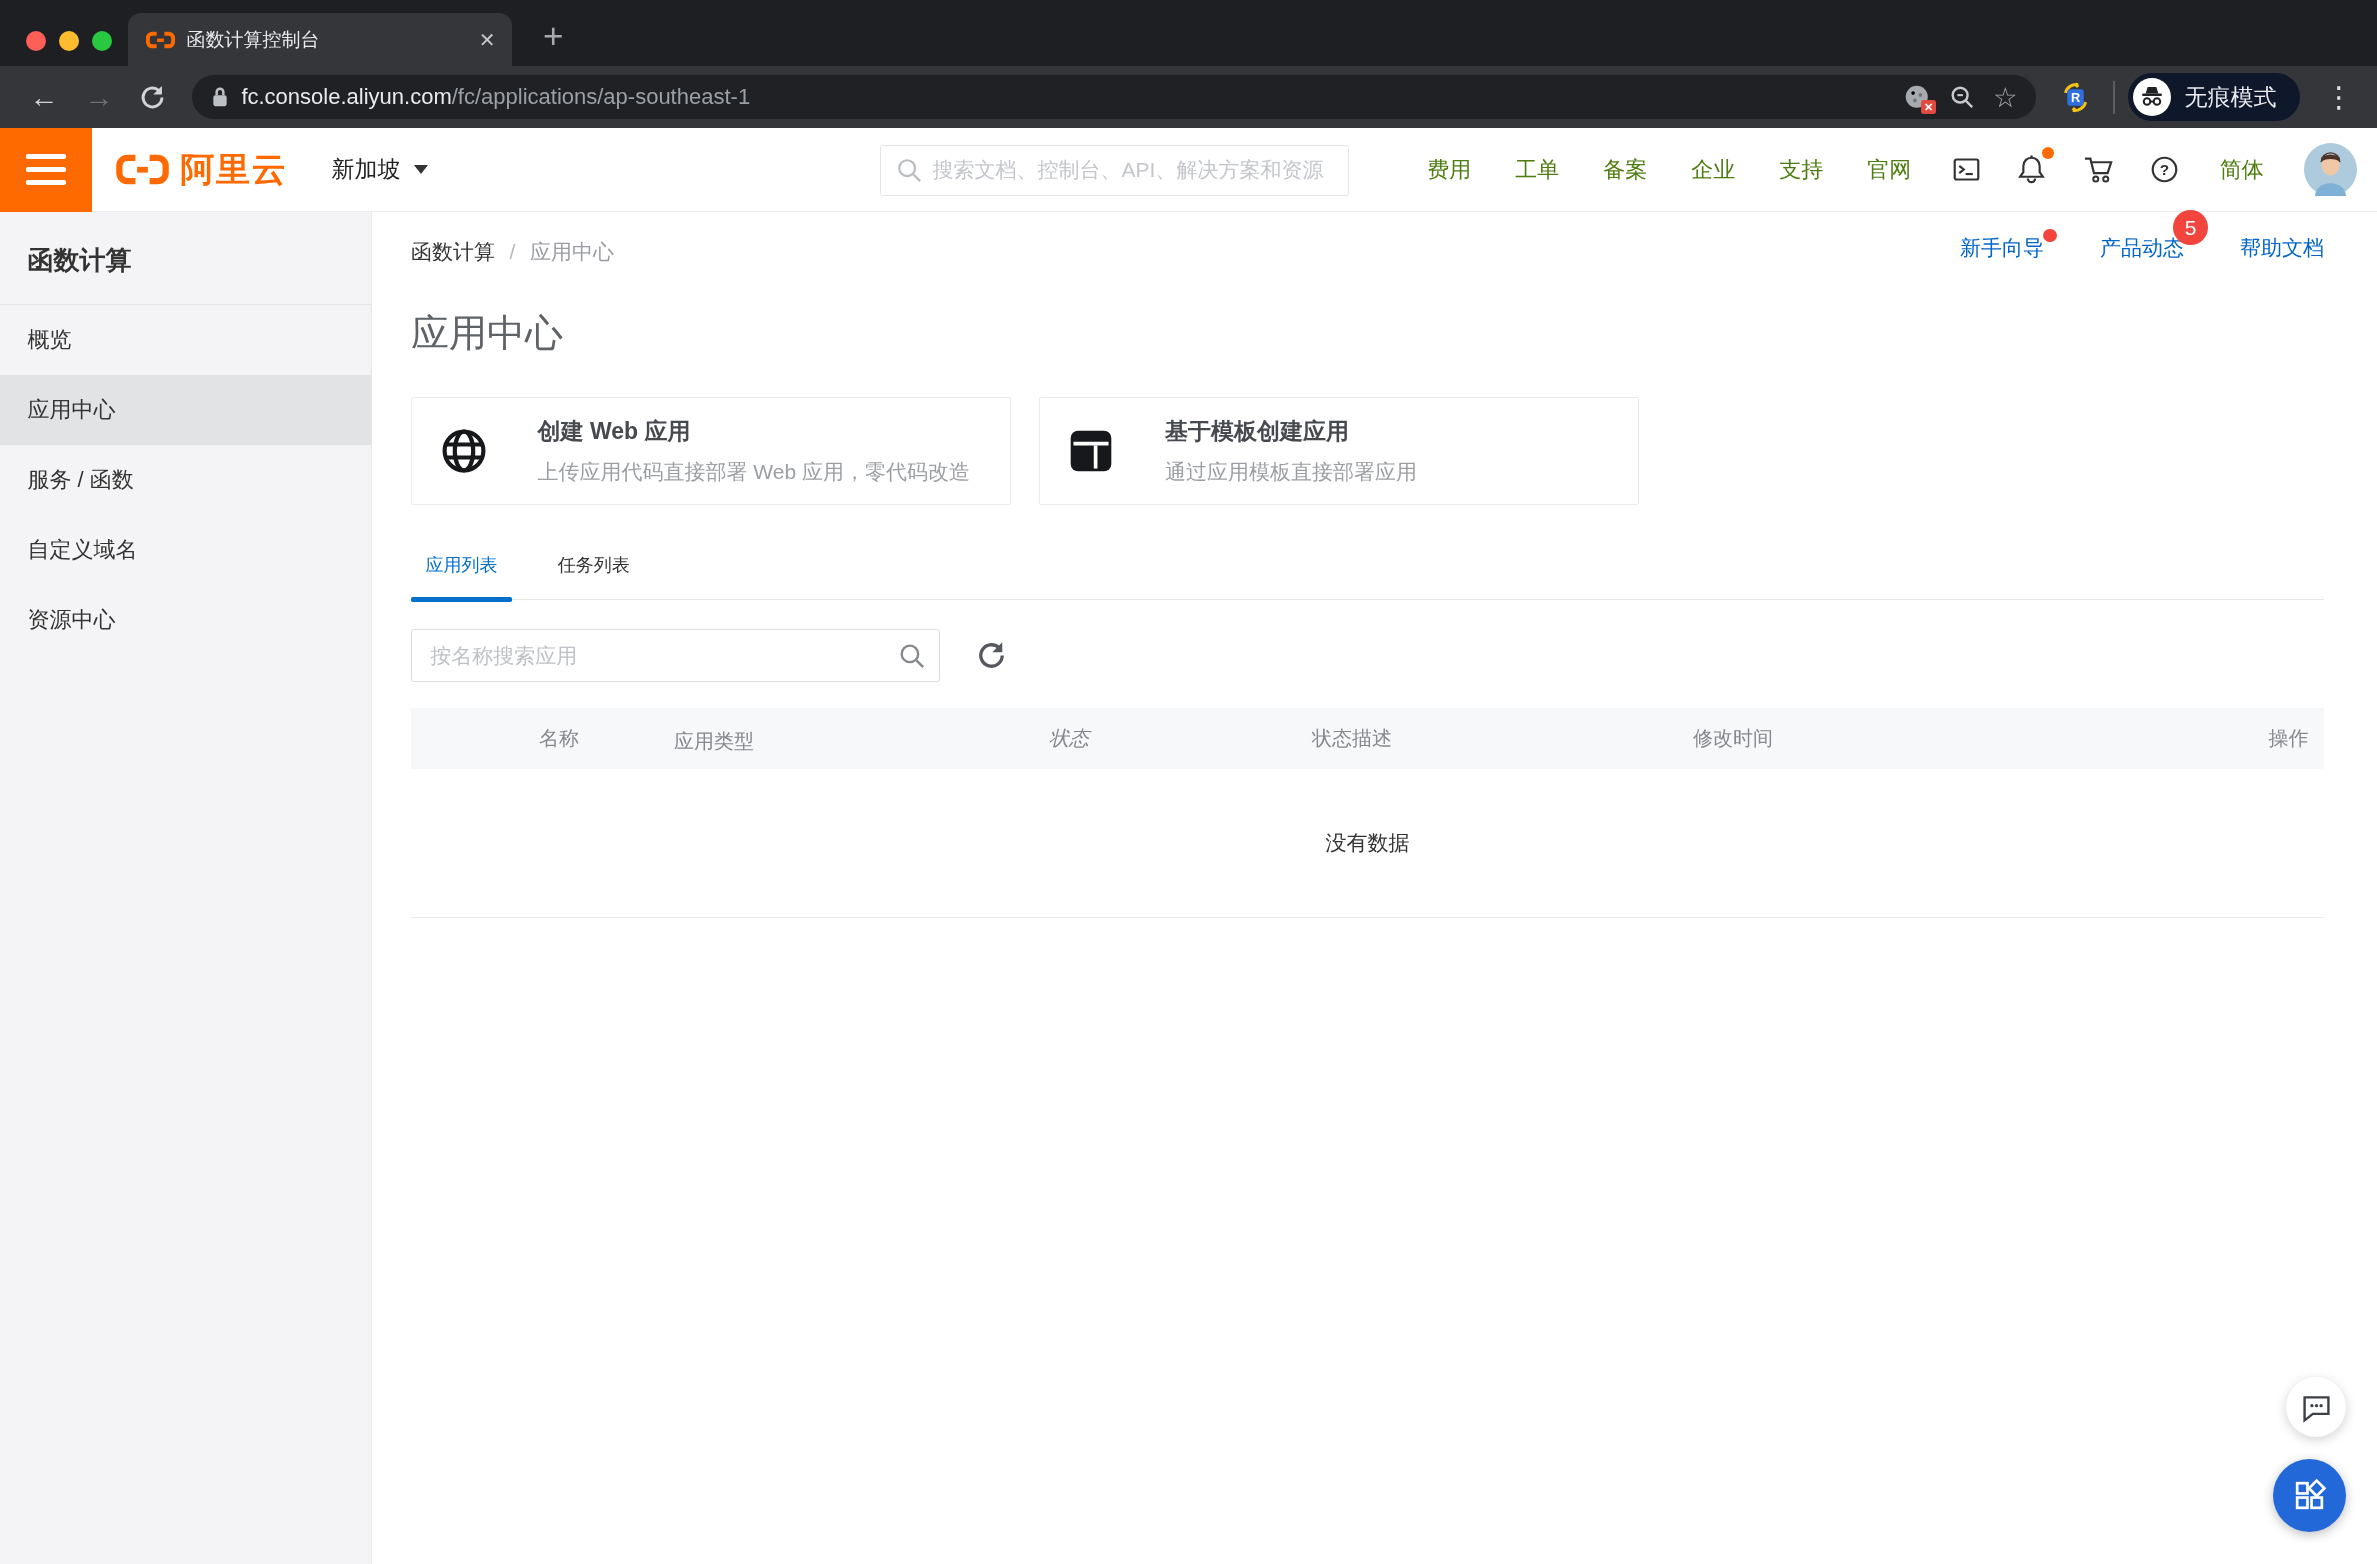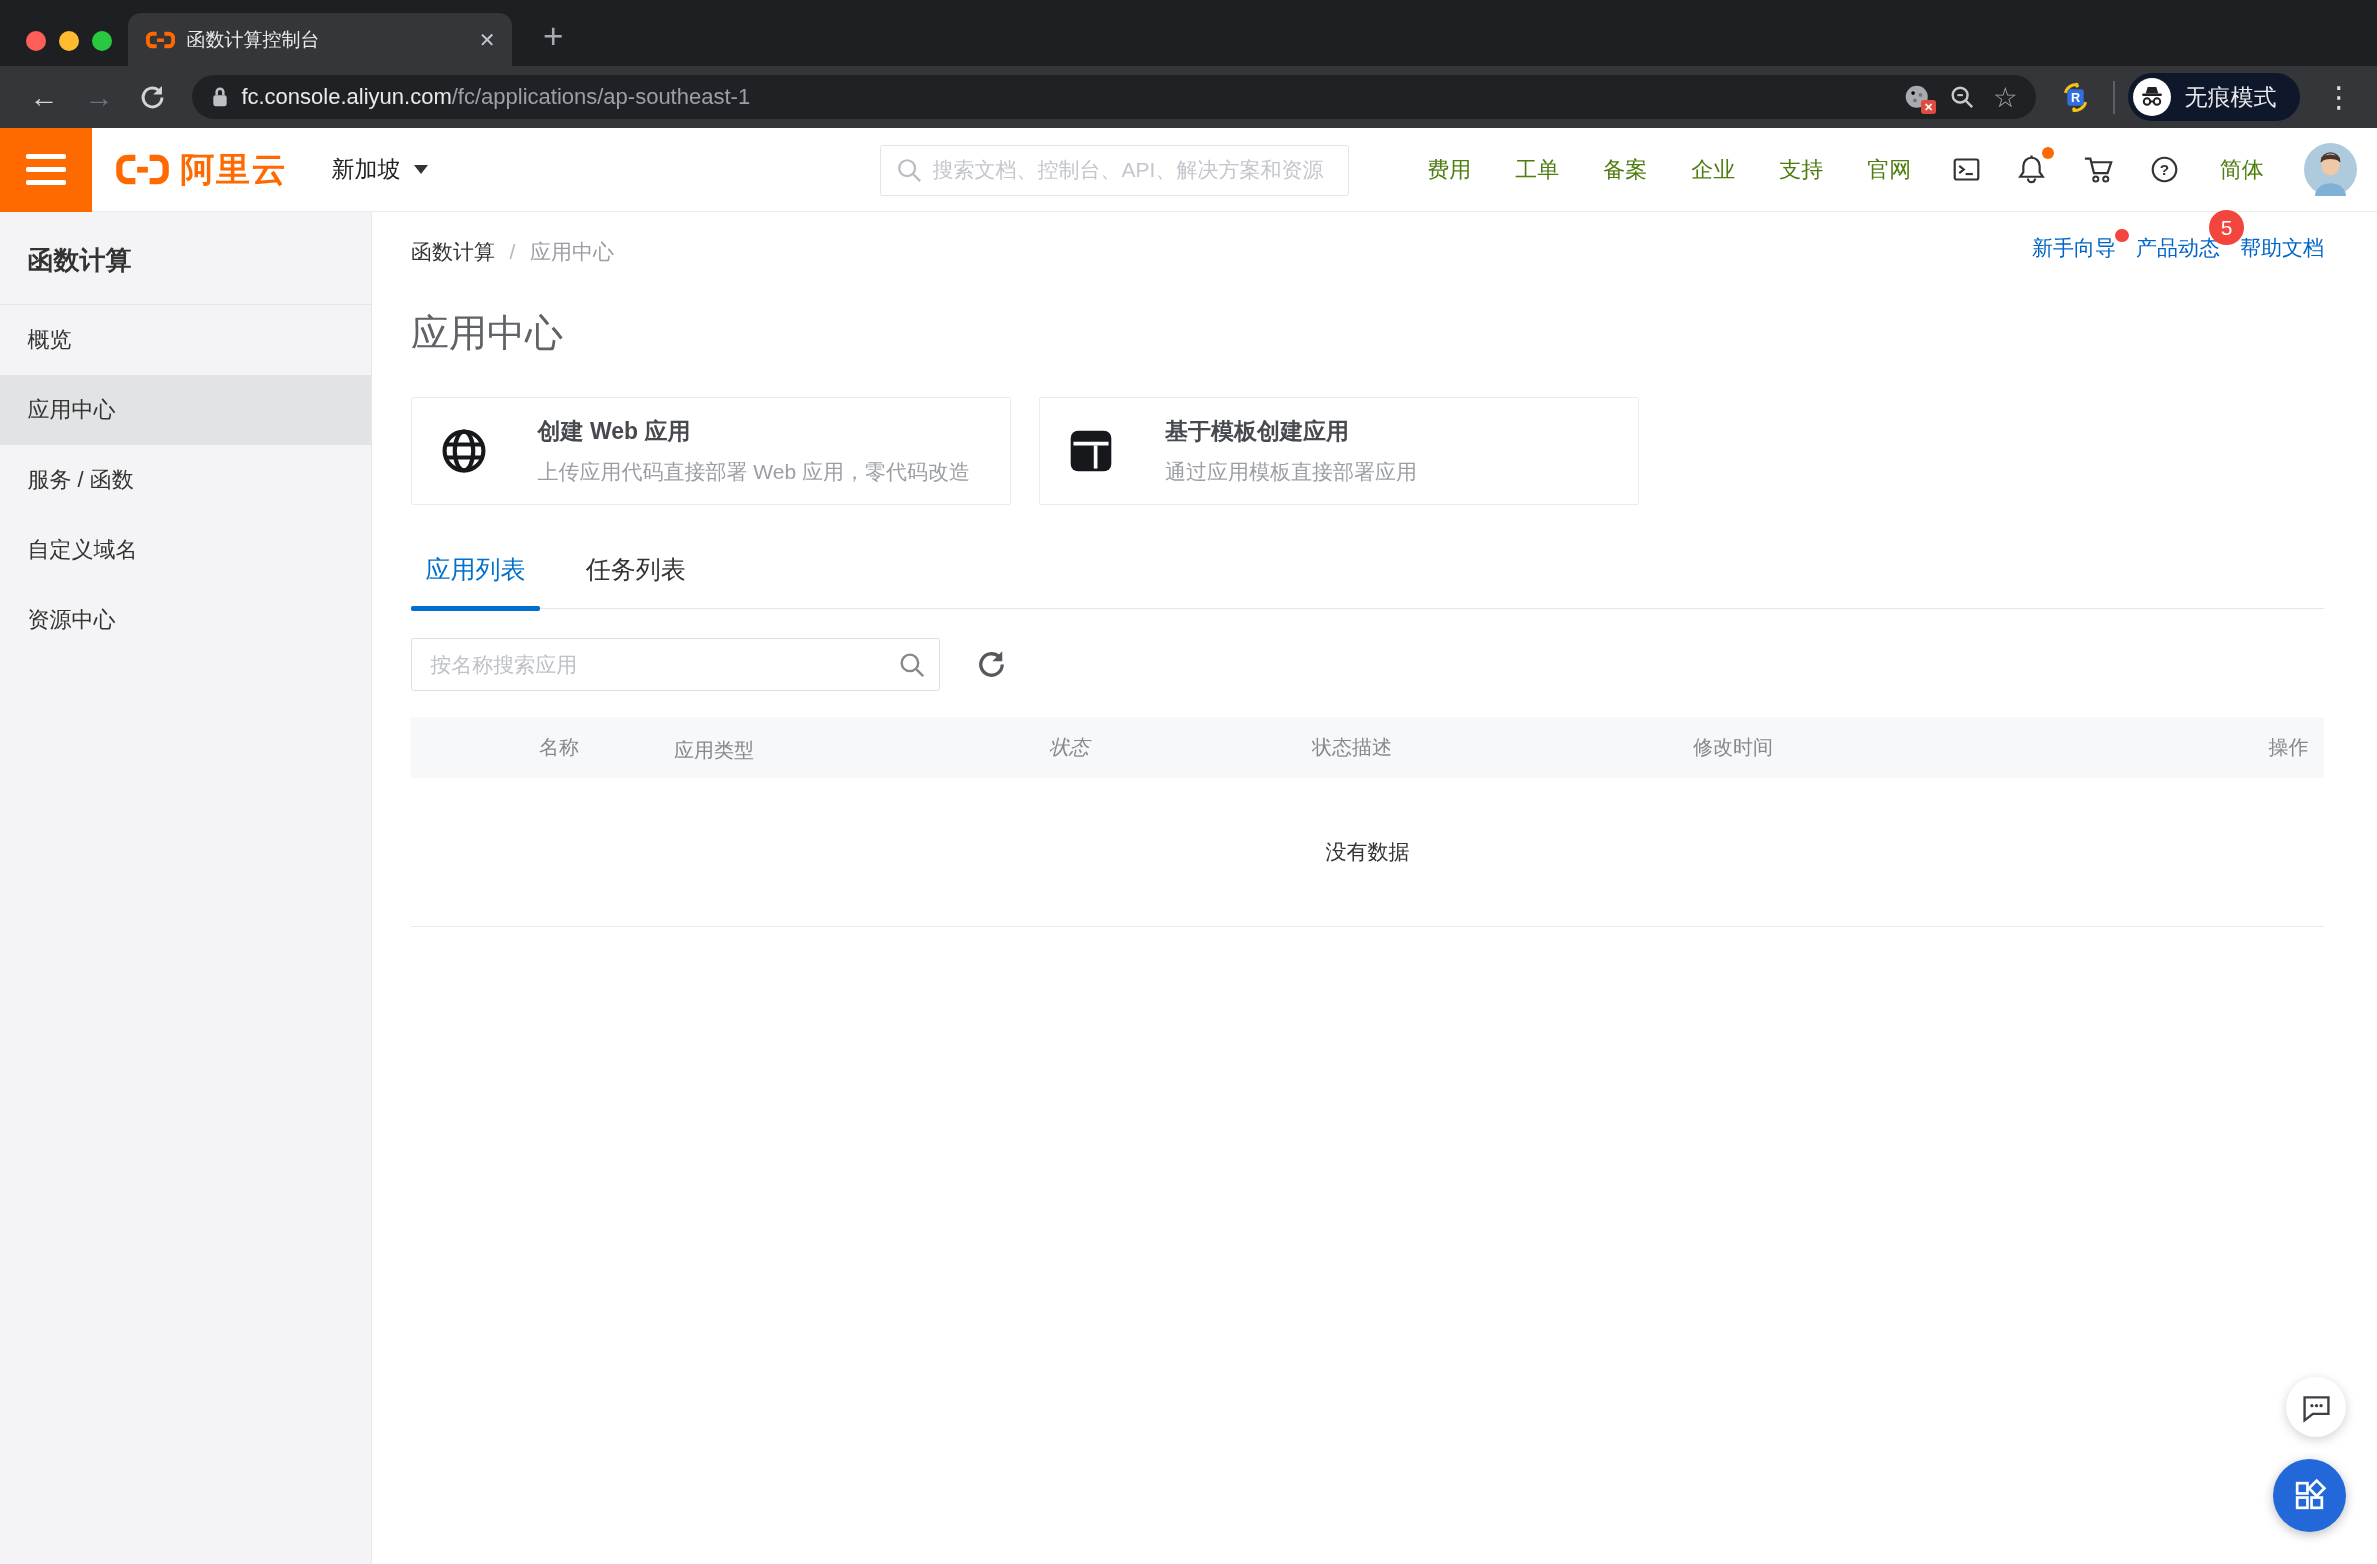--- a/index.html
+++ b/index.html
@@ -72,36 +72,36 @@
     clip-path:polygon(0 0, 100% 16%, 100% 84%, 0 100%); display:flex; align-items:center;
     justify-content:center; cursor:pointer; }
   .collapse-handle span { color:#aeb0b5; font-size:27.5px; }
 
   .content { flex:1; padding:0 53px 0 39px; position:relative; background:#fff; }
   .crumb-row { margin-top:26px; display:flex; align-items:center; font-size:21px; }
   .crumb-root { color:#333; cursor:pointer; }
   .crumb-sep { color:#b5b8bc; margin:0 14.6px; }
   .crumb-cur { color:#9a9da2; }
   .quick-links { position:absolute; right:53px; top:22px; display:flex; align-items:center; }
-  .qlink { color:#0064c8; font-size:21px; margin-left:20px; position:relative; cursor:pointer; }
+  .qlink { color:#0064c8; font-size:21px; margin-left:56px; position:relative; cursor:pointer; }
   .q-dot { position:absolute; top:-5.5px; right:-13px; width:13.7px; height:13.7px; border-radius:50%; background:#f2453d; }
   .q-badge { position:absolute; top:-24px; right:-24px; min-width:35px; height:35px; border-radius:17.4px;
     background:#f2453d; color:#fff; font-size:21px; display:flex; align-items:center; justify-content:center; }
 
   .page-title { margin-top:42px; font-size:38px; font-weight:400; color:#5f6367; }
 
   .cards { display:flex; gap:27.5px; margin-top:38px; }
   .card { width:600px; height:108px; background:#fff; border:0.9px solid #ebebed; border-radius:1.8px;
     display:flex; align-items:center; padding-left:27.5px; cursor:pointer;gap:24px; }
   .card-text { margin-left:26px; }
   .card-title { font-size:23px; font-weight:bold; color:#46494e; }
   .card-desc { font-size:21px; color:#9b9ea3; margin-top:11px; }
 
   .tabs { margin-top:48px; display:flex; border-bottom:1.8px solid #e6e6e8; }
-  .tab-item { font-size:25px; color:#333; padding:0 14.6px 22px; margin-right:31px; position:relative; cursor:pointer; }
+  .tab-item { font-size:18px; color:#333; padding:0 14.6px 22px; margin-right:31px; position:relative; cursor:pointer; }
   .tab-item.active { color:#0070cc; }
   .tab-item.active::after { content:""; position:absolute; left:0; right:0; bottom:-2.7px; height:4.6px;
     background:#0070cc; border-radius:1.8px; }
 
   .list-toolbar { margin-top:29px; display:flex; align-items:center; }
   .list-search { position:relative; width:529px; height:53px; }
   .list-search input { width:100%; height:100%; border:0.9px solid #dcdee1; border-radius:2.7px; outline:none;
     font-size:21px; padding:0 59px 0 18.3px; color:#333; font-family:"Liberation Sans",sans-serif; }
   .list-search input::placeholder { color:#bec1c6; }
   .list-search .mag { position:absolute; right:14.6px; top:13px; }

